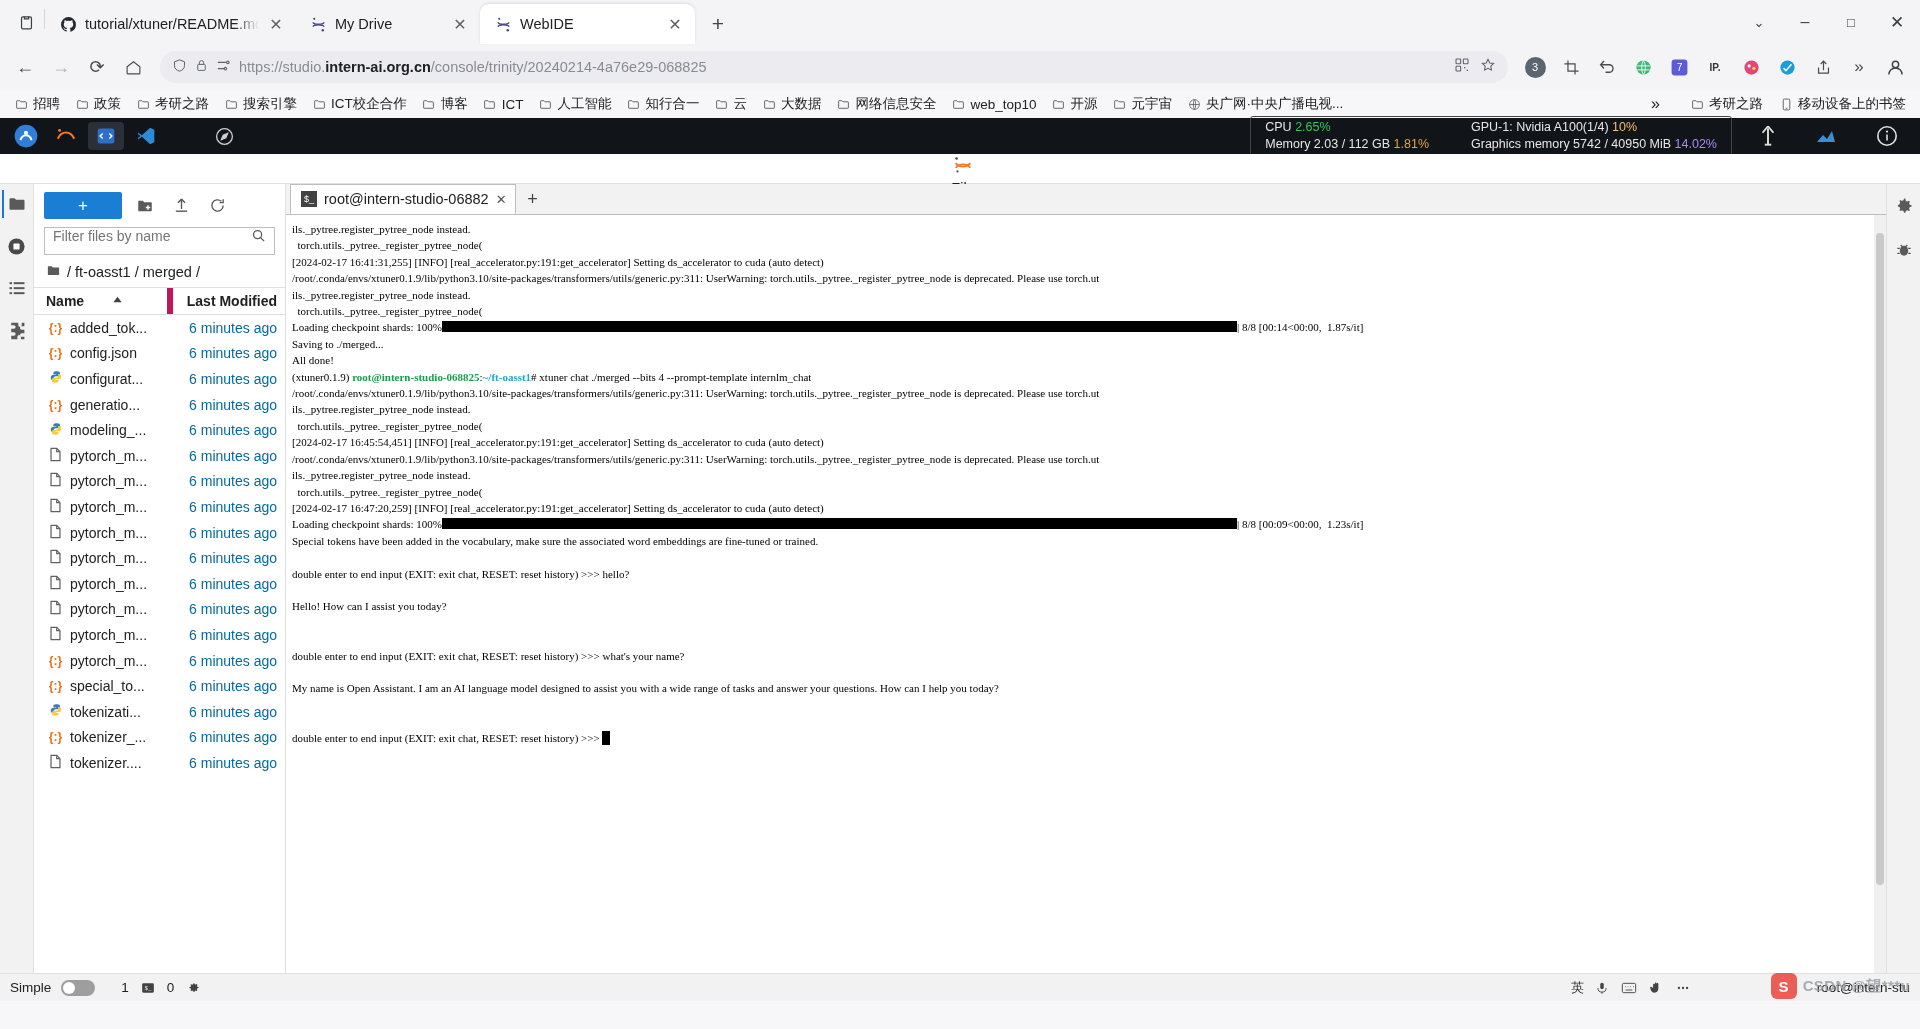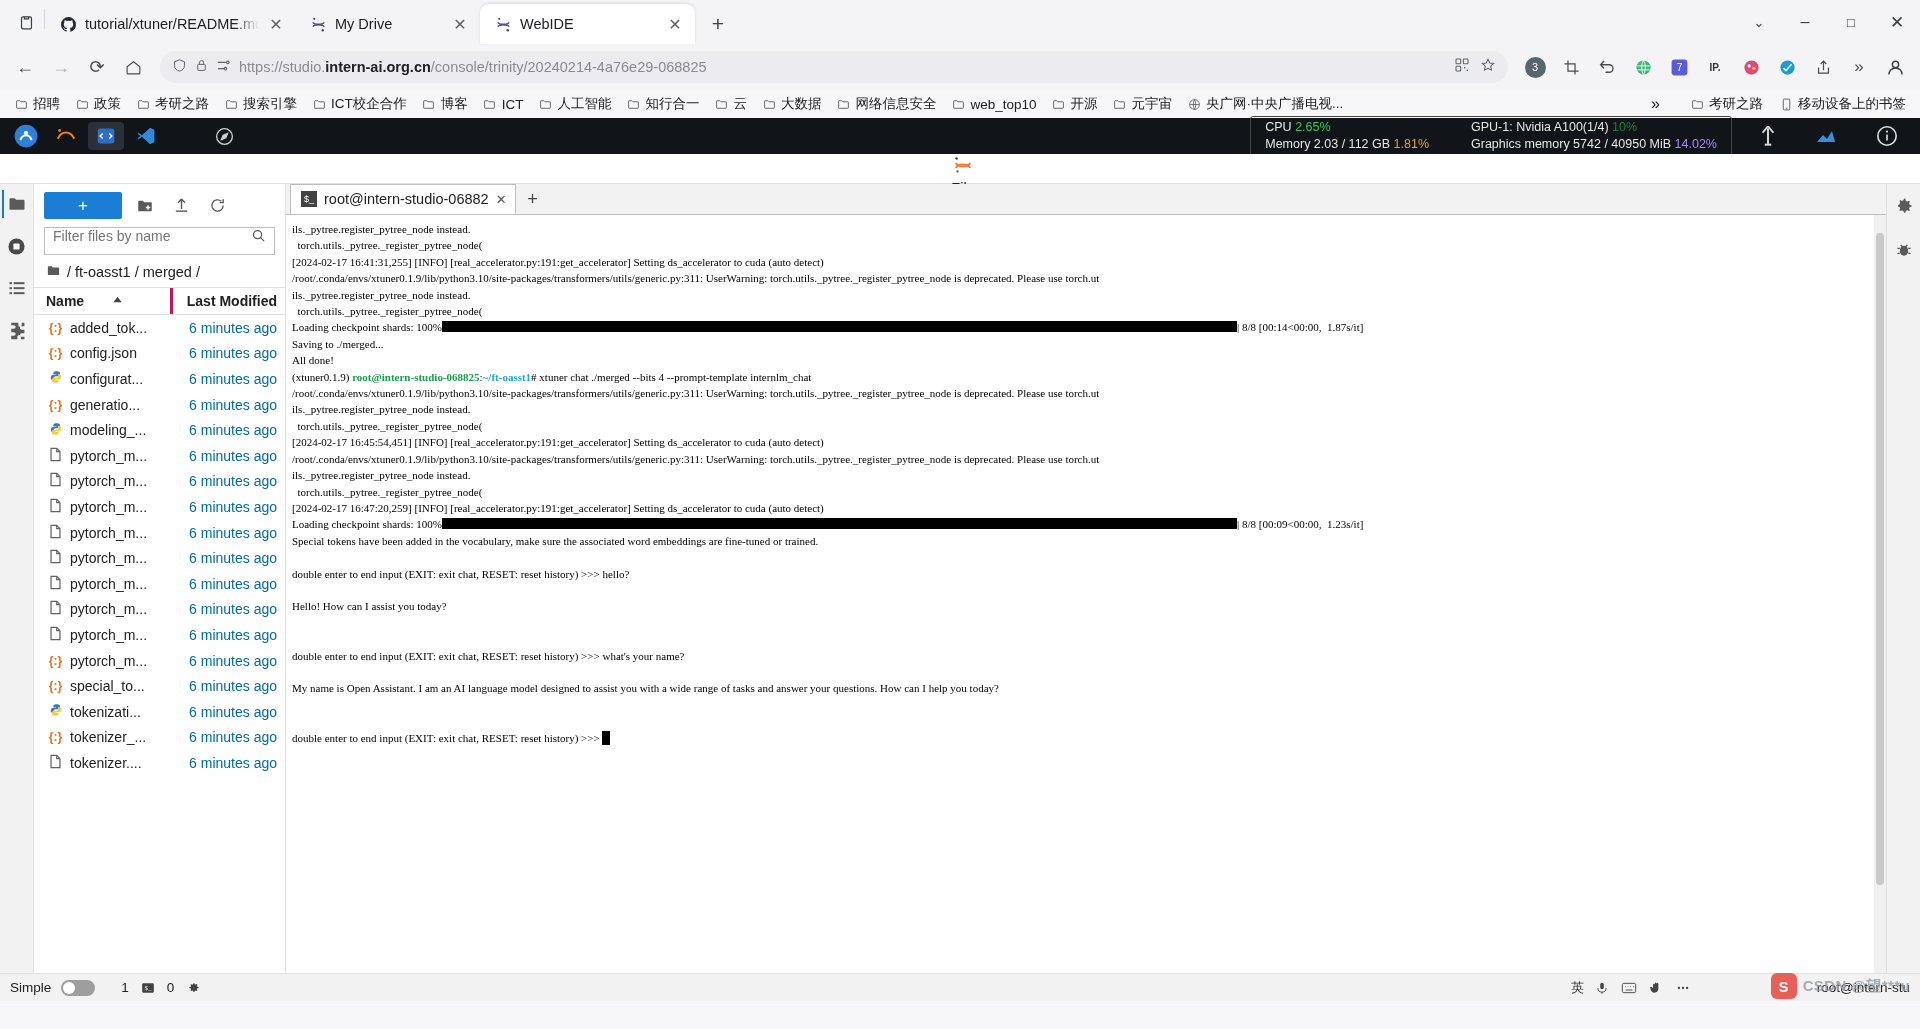--- a/index.html
+++ b/index.html
@@ -43,42 +43,42 @@
   
   #jl { position:relative; height:calc(1029px - 44px - 46px - 28px - 28px); background:#fff; display:flex; flex-direction:column; }
   #jl-top { height:36px; background:#111418; display:flex; align-items:center; padding:0 8px; gap:4px; }
   .jl-logo { width:36px; height:30px; display:flex; align-items:center; justify-content:center; }
   .jl-tool { width:36px; height:28px; display:flex; align-items:center; justify-content:center; border-radius:4px; }
   .jl-tool.sel { background:#2b3038; }
   #jl-resource { margin-left:auto; display:flex; align-items:center; gap:14px; }
   #resbox { border:1px solid #444; border-radius:3px; padding:2px 14px; display:grid; grid-template-columns:auto auto; gap:0 42px;
             font-size:12.5px; color:#e6e6e6; line-height:17px; font-family:"Liberation Sans",sans-serif; }
   .res-cell { white-space:nowrap; }
-  .pct-green{ color:#34c759; } .pct-orange{ color:#e8a33d; } .pct-blue{ color:#15803d; } .pct-purple{ color:#a78bfa; }
+  .pct-green{ color:#34c759; } .pct-orange{ color:#e8a33d; } .pct-blue{ color:#fdba74; } .pct-purple{ color:#a78bfa; }
 
   #jl-menu { height:30px; background:#fff; border-bottom:1px solid #e0e0e0; display:flex; align-items:center; padding-left:6px;flex-direction:column; }
   .jl-menu-logo { width:34px; height:26px; display:flex; align-items:center; justify-content:center; }
   .jl-menu-item { font-size:14.5px; color:#212121; padding:4px 10px; border-radius:2px; }
   .jl-menu-item.active { background:#e0e0e0; }
 
   #jl-body { flex:1 1 auto; display:flex; min-height:0; }
   #jl-left-rail { width:34px; background:#f2f2f2; border-right:1px solid #e0e0e0; display:flex; flex-direction:column;
                   align-items:center; padding-top:6px; gap:14px; }
   .rail-ico { width:28px; height:28px; display:flex; align-items:center; justify-content:center; color:#616161; }
   .rail-ico.sel { border-left:2px solid #1976d2; margin-left:-2px; }
 
   #filebrowser { width:252px; background:#fff; border-right:1px solid #e0e0e0; display:flex; flex-direction:column; min-height:0; }
   #fb-toolbar { display:flex; align-items:center; gap:10px; padding:8px 10px 4px 10px; }
   #fb-new { background:#1a7fd4; color:#fff; border:none; width:78px; height:27px; border-radius:2px; font-size:17px; line-height:1; }
   .fb-ico { width:26px; height:24px; display:flex; align-items:center; justify-content:center; color:#5a5a5a; }
   #fb-filter { margin:4px 10px 6px 10px; height:28px; border:1px solid #bdbdbd; display:flex; align-items:flex-start; padding:0 8px; }
   #fb-filter input { border:none; outline:none; flex:1 1 auto; font-size:14px; color:#9e9e9e; font-family:"Liberation Sans",sans-serif; background:transparent; }
   #fb-breadcrumb { display:flex; align-items:center; gap:6px; padding:2px 10px 6px 12px; font-size:14.5px; color:#212121; }
   #fb-head { display:flex; border-top:1px solid #e0e0e0; border-bottom:1px solid #e0e0e0; font-size:14px; font-weight:bold; color:#212121; }
-  #fb-head .c1 { flex:1 1 auto; padding:5px 0 5px 12px; display:flex; align-items:center; gap:6px; border-right:3px solid #be185d; }
+  #fb-head .c1 { flex:1 1 auto; padding:5px 0 5px 12px; display:flex; align-items:center; gap:6px; border-right:6px solid #be185d; }
   #fb-head .c2 { width:112px; padding:5px 8px 5px 0; text-align:right; }
   #fb-list { flex:1 1 auto; overflow:hidden; }
   .fb-row { display:flex; align-items:center; font-size:14px; color:#212121; height:25.6px; }
   .fb-row .n { flex:1 1 auto; display:flex; align-items:center; gap:7px; padding-left:14px; white-space:nowrap; overflow:hidden; }
   .fb-row .m { width:112px; text-align:right; padding-right:8px; color:#0369a1; white-space:nowrap; }
   .ftype { width:15px; flex:0 0 15px; text-align:center; font-size:12px; font-weight:bold; }
   .ftype.json { color:#e8711a; }
   .ftype.py { font-size:14px; }
   .ftype.bin { color:#616161; }
 

